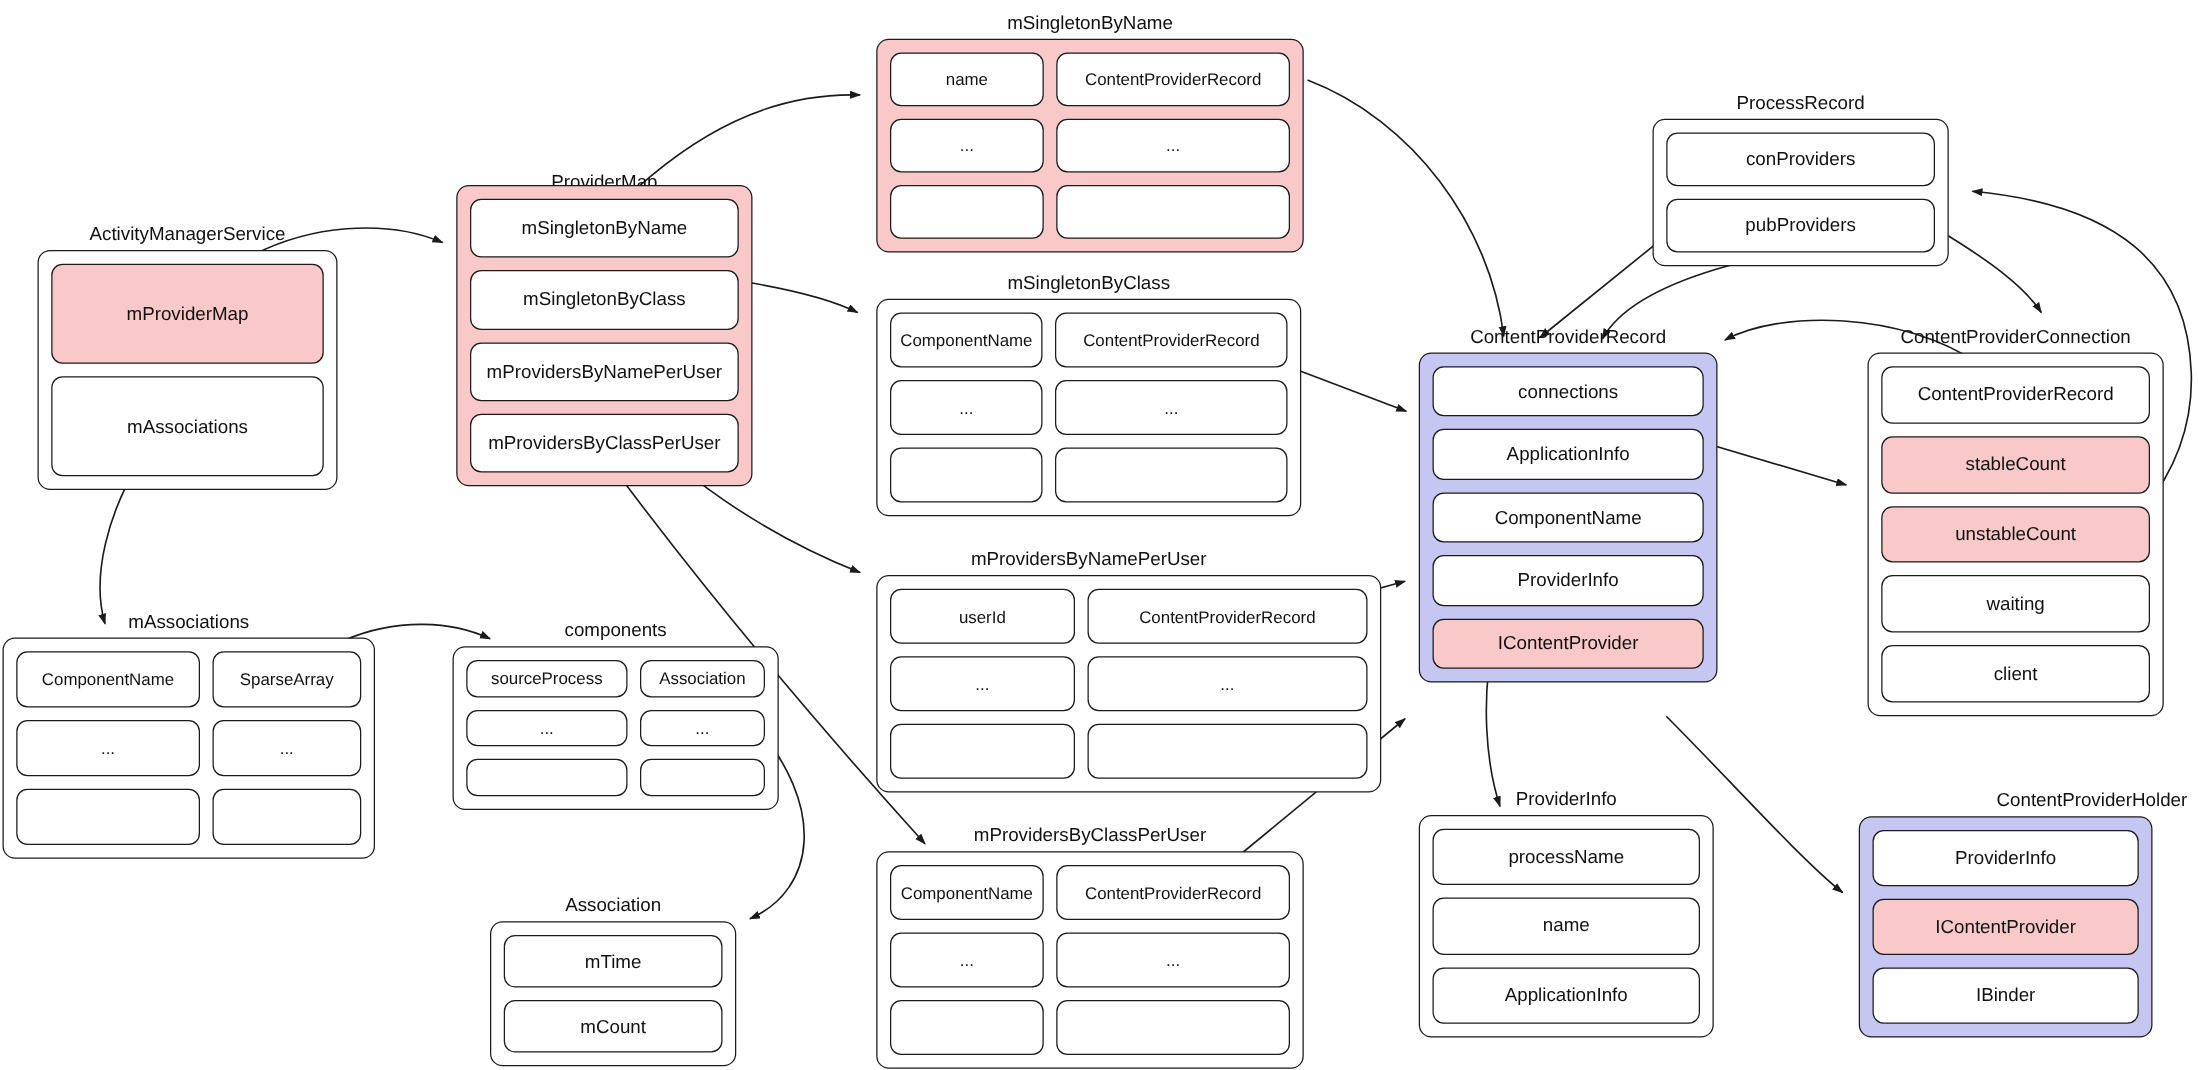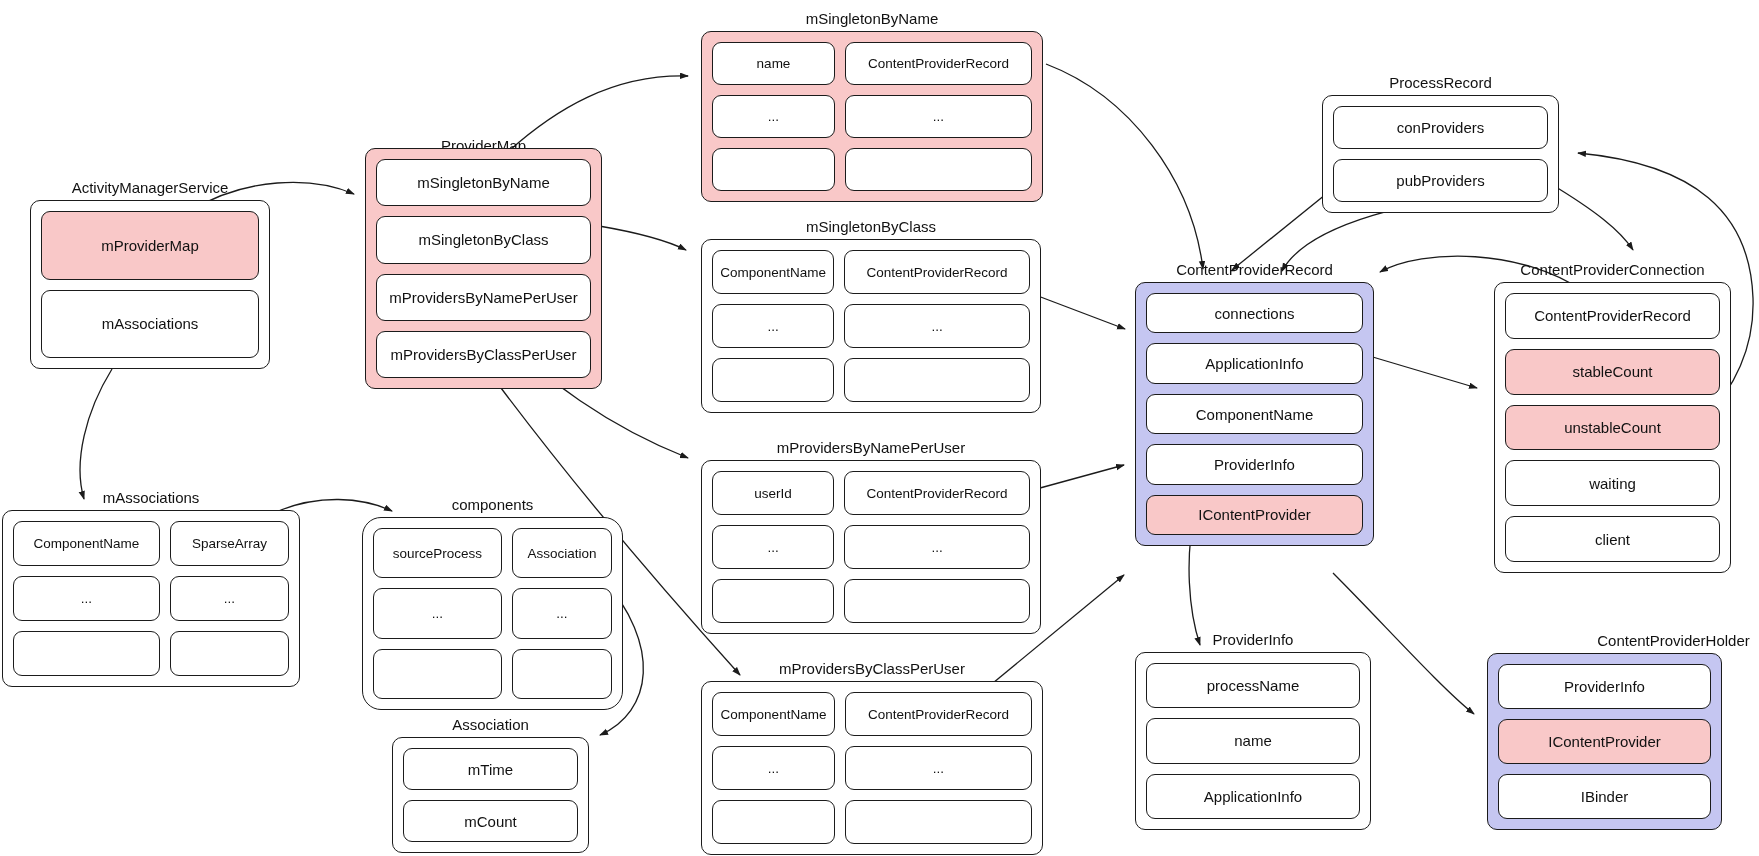--- a/index.html
+++ b/index.html
@@ -79,21 +79,21 @@
         <path d="M 1517,192 C 1420,197 1308,223 1282,271" class="edge" marker-end="url(#arrowhead)"></path>
         <path d="M 1388,144 L 1232,270" class="edge" marker-end="url(#arrowhead)"></path>
         <path d="M 1551,184 C 1594,210 1620,230 1633,250" class="edge" marker-end="url(#arrowhead)"></path>
         <path d="M 1524,523 C 1690,468 1756,385 1753,298 C 1750,213 1695,164 1578,153" class="edge" marker-end="url(#arrowhead)"></path>
         <path d="M 1196,506 C 1184,558 1189,612 1200,645" class="edge" marker-end="url(#arrowhead)"></path>
         <path d="M 1333,573 C 1383,623 1441,688 1474,714" class="edge" marker-end="url(#arrowhead)"></path>
       </g>
   </svg>
   <div id="nodes">
       <div class="node-title" style="left: 30px; top: 179px; width: 240px;">ActivityManagerService</div>
-      <div class="node-box v-plain" style="left: 30px; top: 200px; width: 240px; height: 169px;">
+      <div class="node-box v-plain" style="left: 30px; top: 200px; width: 240px; height: 192px;">
         <div class="row f-pink">mProviderMap</div>
         <div class="row">mAssociations</div>
       </div>
       <div class="node-title" style="left: 365px; top: 127px; width: 237px; margin-top: 10px;">ProviderMap</div>
       <div class="node-box v-pink" style="left: 365px; top: 148px; width: 237px; height: 241px;">
         <div class="row">mSingletonByName</div>
         <div class="row">mSingletonByClass</div>
         <div class="row">mProvidersByNamePerUser</div>
         <div class="row">mProvidersByClassPerUser</div>
       </div>
@@ -121,21 +121,21 @@
         <div class="trow">
           <div class="cell" style="flex: 0 0 calc(40% - 5px);">...</div>
           <div class="cell" style="flex: 0 0 calc(60% - 5px);">...</div>
         </div>
         <div class="trow">
           <div class="cell" style="flex: 0 0 calc(40% - 5px);"></div>
           <div class="cell" style="flex: 0 0 calc(60% - 5px);"></div>
         </div>
       </div>
       <div class="node-title" style="left: 701px; top: 439px; width: 340px;">mProvidersByNamePerUser</div>
-      <div class="node-box v-plain" style="left: 701px; top: 460px; width: 340px; height: 174px;">
+      <div class="node-box v-plain" style="left: 701px; top: 460px; width: 404px; height: 174px;">
         <div class="trow">
           <div class="cell" style="flex: 0 0 calc(40% - 5px);">userId</div>
           <div class="cell" style="flex: 0 0 calc(60% - 5px);">ContentProviderRecord</div>
         </div>
         <div class="trow">
           <div class="cell" style="flex: 0 0 calc(40% - 5px);">...</div>
           <div class="cell" style="flex: 0 0 calc(60% - 5px);">...</div>
         </div>
         <div class="trow">
           <div class="cell" style="flex: 0 0 calc(40% - 5px);"></div>
@@ -187,21 +187,21 @@
         <div class="trow">
           <div class="cell" style="flex: 0 0 calc(55% - 5px);">...</div>
           <div class="cell" style="flex: 0 0 calc(45% - 5px);">...</div>
         </div>
         <div class="trow">
           <div class="cell" style="flex: 0 0 calc(55% - 5px);"></div>
           <div class="cell" style="flex: 0 0 calc(45% - 5px);"></div>
         </div>
       </div>
       <div class="node-title" style="left: 362px; top: 496px; width: 261px;">components</div>
-      <div class="node-box v-plain" style="left: 362px; top: 517px; width: 261px; height: 193px; border-radius: 19px;">
+      <div class="node-box v-plain" style="left: 362px; top: 517px; width: 261px; height: 131px;">
         <div class="trow">
           <div class="cell" style="flex: 0 0 calc(56% - 5px);">sourceProcess</div>
           <div class="cell" style="flex: 0 0 calc(44% - 5px);">Association</div>
         </div>
         <div class="trow">
           <div class="cell" style="flex: 0 0 calc(56% - 5px);">...</div>
           <div class="cell" style="flex: 0 0 calc(44% - 5px);">...</div>
         </div>
         <div class="trow">
           <div class="cell" style="flex: 0 0 calc(56% - 5px);"></div>

